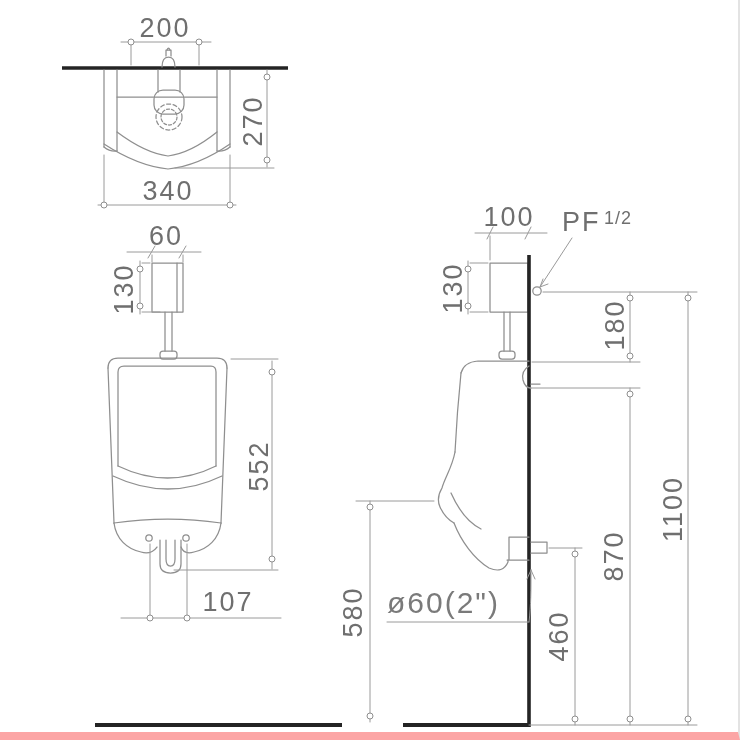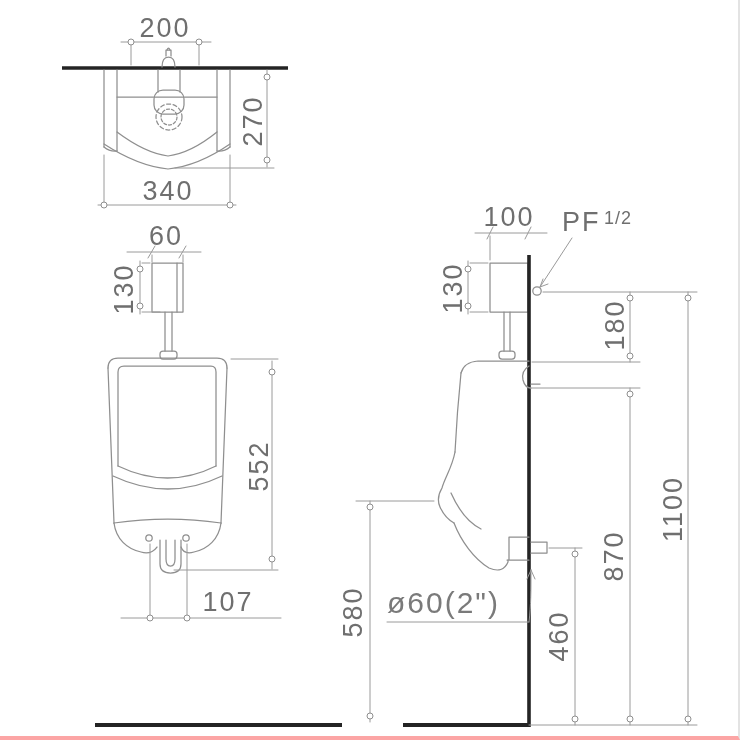--- a/index.html
+++ b/index.html
@@ -2,21 +2,21 @@
 <html><head>
 <meta charset="utf-8">
 <style>
   html,body{margin:0;padding:0;background:#ffffff;}
   .canvas{
     position:relative;
     width:740px;height:740px;
     background:#ffffff;
     box-sizing:border-box;
     border-right:2px solid #e3e3e3;
-    border-bottom:4px solid #fca5a5;
+    border-bottom:8px solid #fca5a5;
     font-family:"Liberation Sans", sans-serif;
   }
   svg{display:block;}
   .thin{stroke:#8f8f8f;stroke-width:1.25;fill:none;stroke-linecap:round;stroke-linejoin:round;}
   .dimline{stroke:#9a9a9a;stroke-width:1;fill:none;stroke-linecap:round;}
   .heavy{stroke:#242424;stroke-width:4;fill:none;stroke-linecap:butt;}
   .arrowdot{stroke:#8f8f8f;stroke-width:1;fill:#ffffff;}
   .dimtext{font-family:"Liberation Sans", sans-serif;font-size:27px;fill:#6f6f6f;letter-spacing:2px;}
   .dimtext-sm{font-family:"Liberation Sans", sans-serif;font-size:18px;fill:#6f6f6f;letter-spacing:1px;}
   .dimtext-lg{font-family:"Liberation Sans", sans-serif;font-size:30px;fill:#7a7a7a;letter-spacing:2px;}

